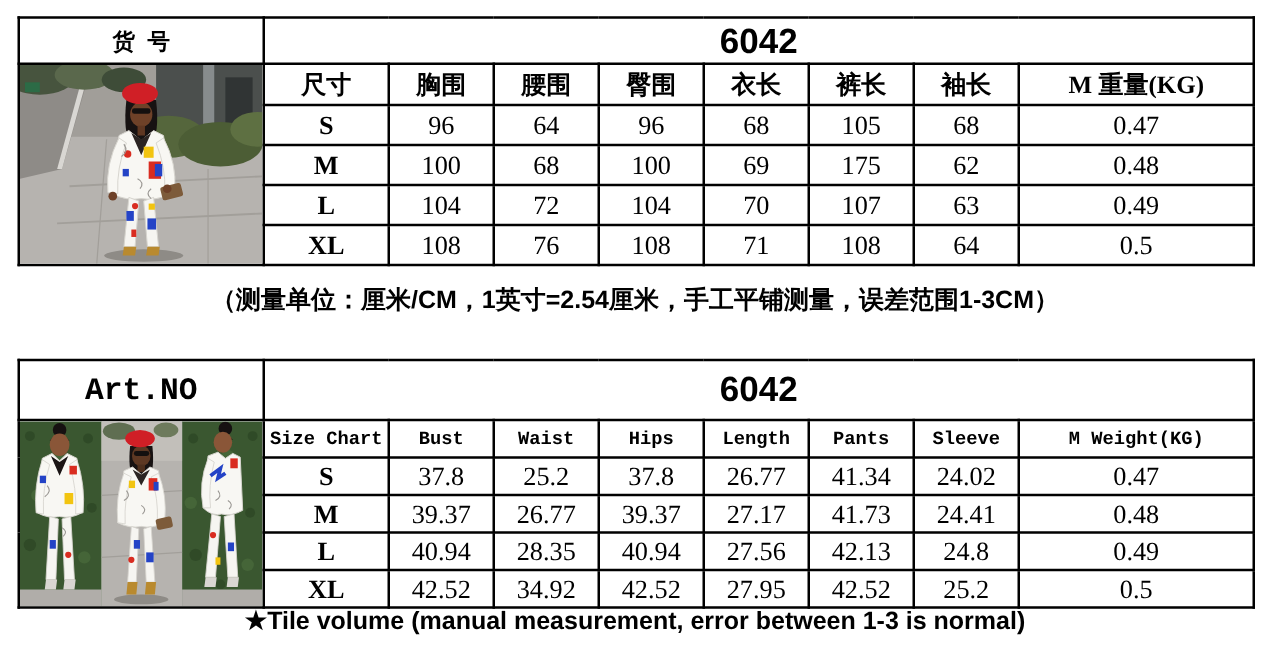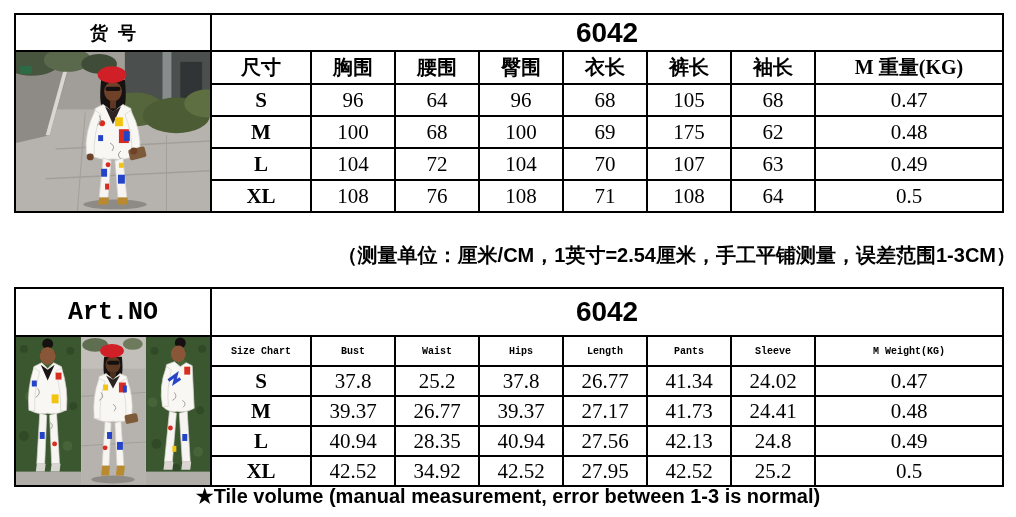--- a/index.html
+++ b/index.html
@@ -29,29 +29,29 @@
   }
   .corner-mono {
     font-weight: bold; font-size: 25px;
     font-family: "Liberation Mono", monospace;
   }
   .table-title {
     font-weight: bold; font-size: 28px;
     font-family: Liberation Sans, sans-serif;
   }
   .h-cjk  { font-weight: bold; font-size: 20px; font-family: "Liberation Serif", serif; }
-  .h-mono { font-weight: bold; font-size: 10px; font-family: "Liberation Mono", monospace; }
+  .h-mono { font-weight: bold; font-size: 15px; font-family: "Liberation Mono", monospace; }
   .c-size { font-weight: bold; font-size: 21px; font-family: "Liberation Serif", serif; }
   .c-num  { font-size: 21px; font-family: "Liberation Serif", serif; margin-left: 36px; }
 
   .note {
     position: absolute; left: 0; width: 1016px; text-align: center;
     font-weight: bold; font-family: "Liberation Sans", sans-serif;
   }
-  #cm-note   { top: 242px; font-size: 20px; text-align: right; }
+  #cm-note   { top: 226px; font-size: 20px; }
   #inch-note { top: 484px; font-size: 20px; }
 </style>
 </head>
 <body>
 
 <table class="size-table" id="cm-table">
   <colgroup>
     <col style="width:196px">
       <col style="width:100px">
     <col style="width:84px">

